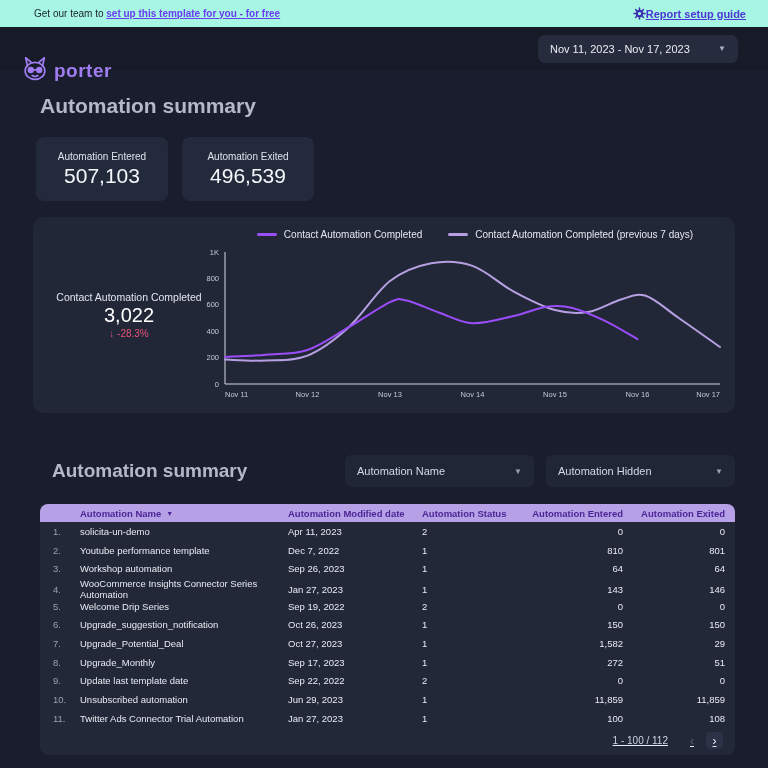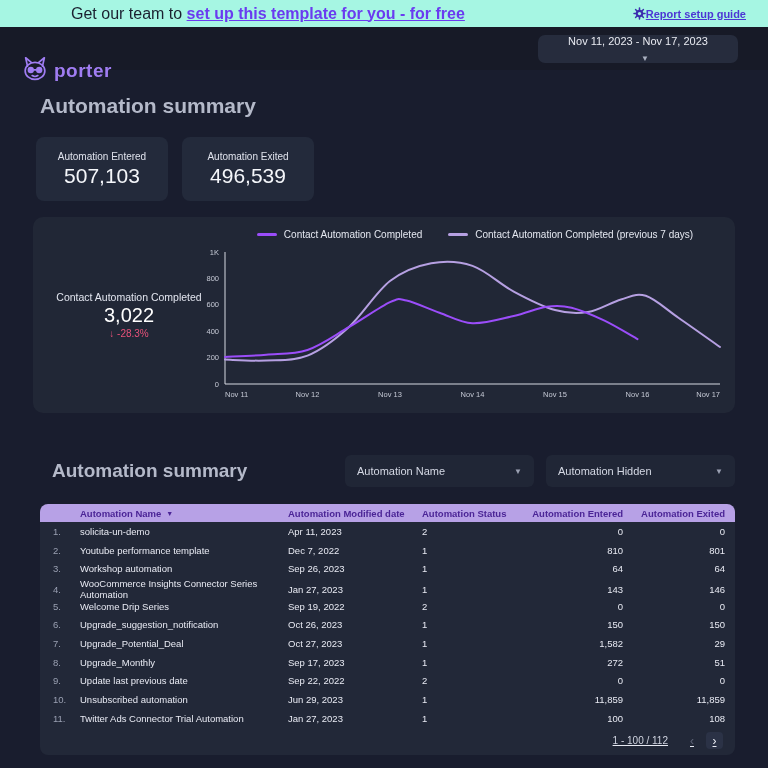--- a/index.html
+++ b/index.html
@@ -1,31 +1,31 @@
 <!DOCTYPE html>
 <html><head>
 <meta charset="utf-8">
 <style>
   * { margin:0; padding:0; box-sizing:border-box; }
   html,body { width:768px; height:768px; overflow:hidden; }
   body { font-family:"Liberation Sans", sans-serif; background:#191d2e; color:#e8eaf3; }
 
   
   .banner { height:27px; background:#a6f6e3; display:flex; align-items:center; justify-content:space-between; padding:0 22px 0 34px; }
-  .banner-left { font-size:16px; color:#1b2030;margin-left:37px; }
+  .banner-left { font-size:10px; color:#1b2030; }
   .banner-left a { color:#6a3bf0; font-weight:bold; text-decoration:underline; cursor:pointer; }
   .banner-right { display:flex; align-items:center; }
   .banner-right a { color:#4c35d4; font-weight:bold; font-size:11px; text-decoration:underline; cursor:pointer; }
   .gear-svg { width:13px; height:13px; display:block; }
 
   
   .header { height:43px; background:#171a27; display:flex; align-items:center; justify-content:space-between; padding:0 30px 0 20px; }
   .logo { display:flex; align-items:center; gap:4px;margin-top:44px; }
   .logo-text { color:#a07df2; font-size:19px; font-weight:bold; letter-spacing:.5px; }
-  .date-btn { background:#262c3d; border:none; border-radius:7px; height:28px; min-width:200px; display:flex; align-items:center; justify-content:space-between; padding:0 12px; color:#e9ebf2; font-size:11px; font-family:inherit; cursor:pointer;flex-direction:column; }
+  .date-btn { background:#262c3d; border:none; border-radius:7px; height:28px; min-width:200px; display:flex; align-items:center; justify-content:space-between; padding:0 12px; color:#e9ebf2; font-size:11px; font-family:inherit; cursor:pointer; }
   .date-caret { color:#aab0c0; font-size:8px; margin-left:14px; }
 
   
   .main { padding:0 33px; }
   .h1 { color:#b4b9c9; font-size:21px; font-weight:bold; margin:24px 0 0 7px; }
 
   .cards { display:flex; gap:14px; margin:19px 0 0 3px; }
   .card { width:132px; height:64px; background:#232a3b; border-radius:8px; display:flex; flex-direction:column; align-items:center; justify-content:center; gap:2px; }
   .card-label { font-size:10px; color:#dfe2ec; }
   .card-value { font-size:21px; color:#f4f6fa; }
@@ -264,21 +264,21 @@
     <div class="num">8.</div>
     <div>Upgrade_Monthly</div>
     <div>Sep 17, 2023</div>
     <div>1</div>
     <div class="r-align">272</div>
     <div class="exited-col">51</div>
   </div>
 
   <div class="tr row">
     <div class="num">9.</div>
-    <div>Update last previous date</div>
+    <div>Update last template date</div>
     <div>Sep 22, 2022</div>
     <div>2</div>
     <div class="r-align">0</div>
     <div class="exited-col">0</div>
   </div>
 
   <div class="tr row">
     <div class="num">10.</div>
     <div>Unsubscribed automation</div>
     <div>Jun 29, 2023</div>

